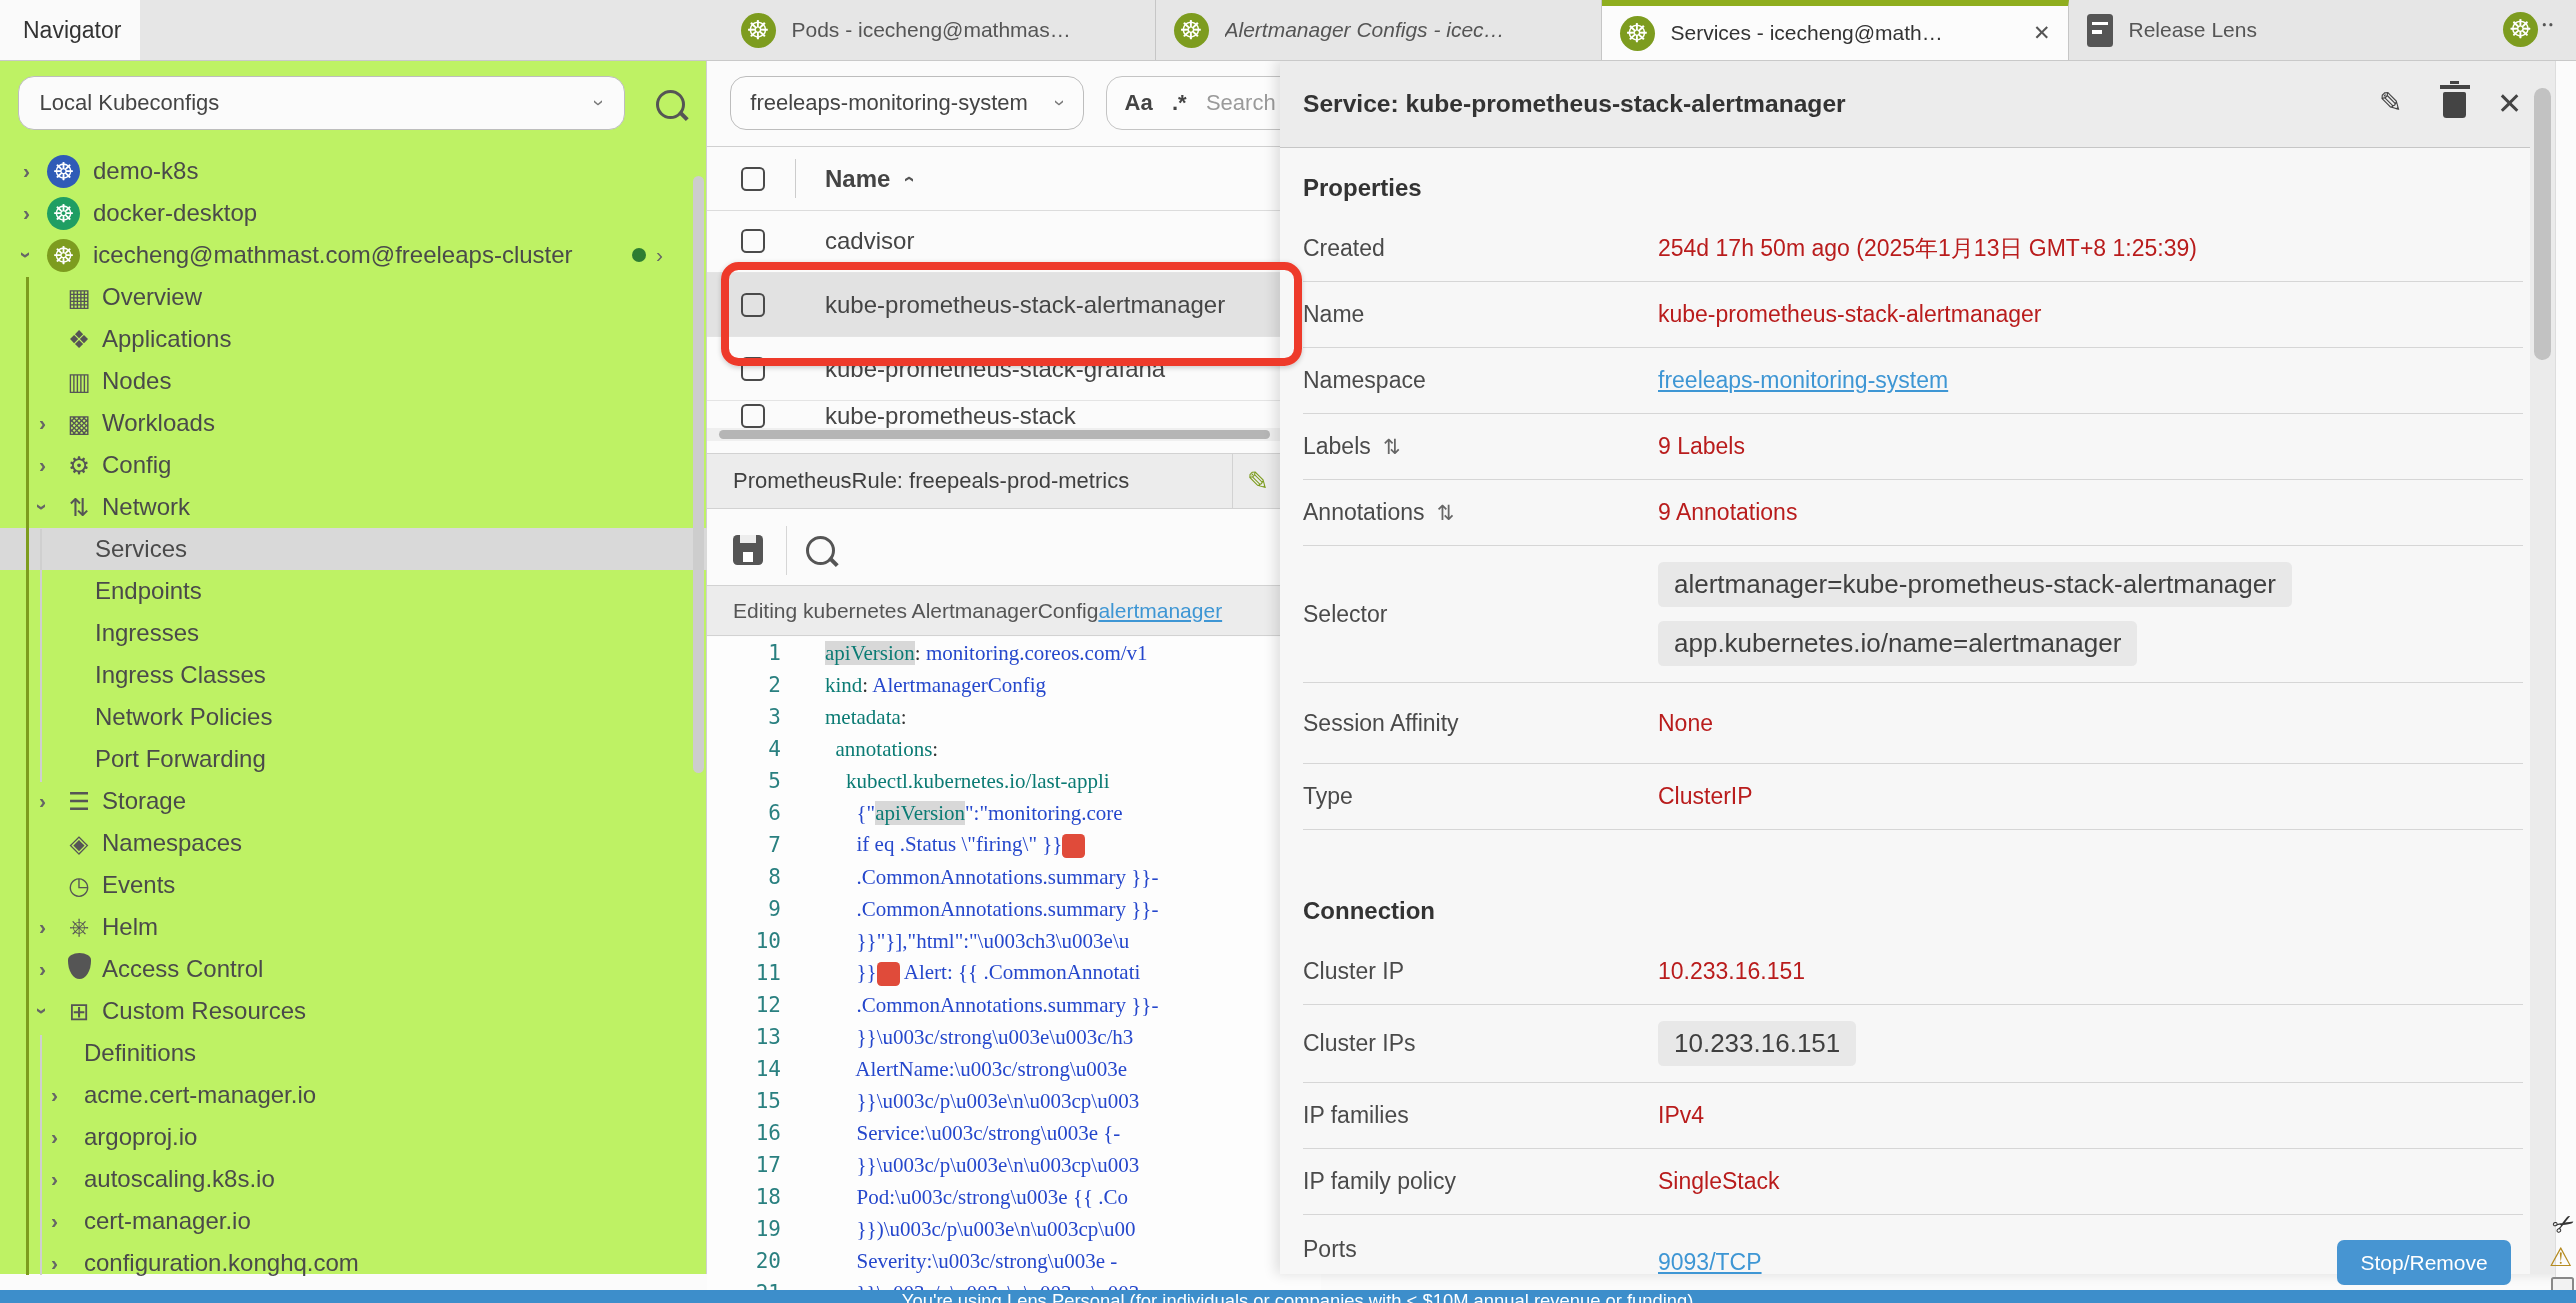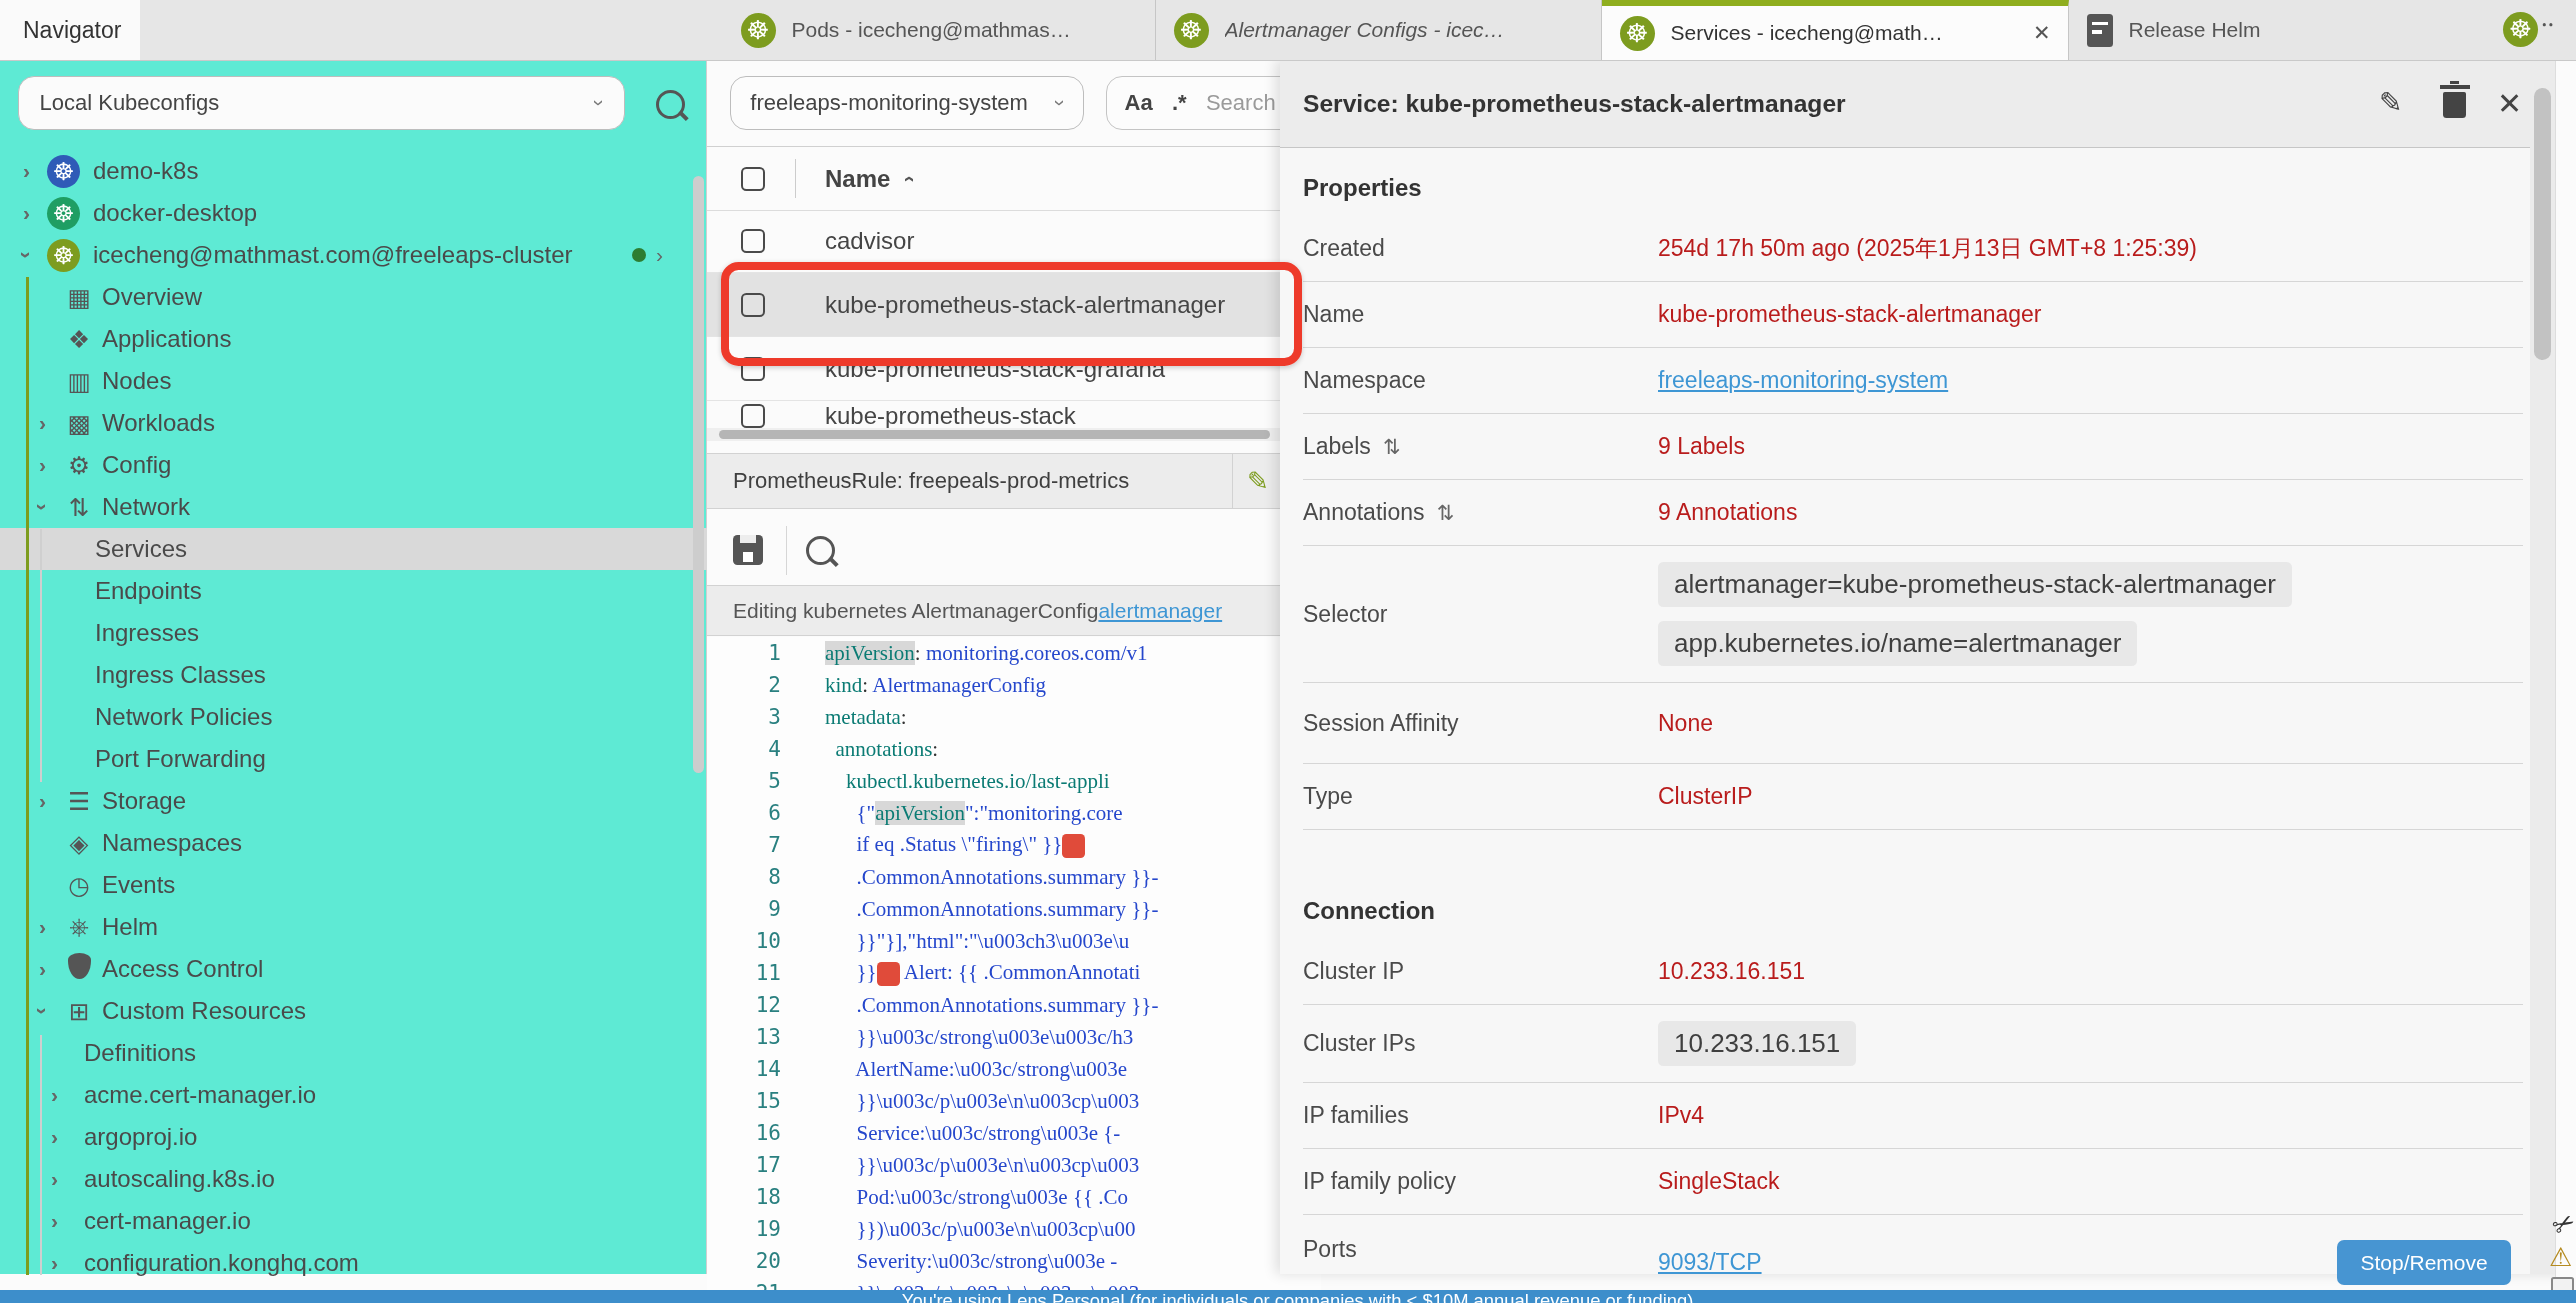--- a/index.html
+++ b/index.html
@@ -16,21 +16,21 @@
   .tab .close{margin-left:12.3px;color:#555;font-size:21px;}
   .k8s-circle{display:inline-flex;width:35px;height:35px;border-radius:50%;color:#fff;align-items:center;justify-content:center;font-size:26px;flex:none;}
   .doc-icon{position:relative;display:inline-block;width:26px;height:33px;background:#555;border-radius:3.5px;flex:none;}
   .doc-icon::before{content:"";position:absolute;left:5.3px;top:8px;width:16px;height:3.5px;background:#fff;}
   .doc-icon::after{content:"";position:absolute;left:5.3px;top:16.7px;width:10.5px;height:3.5px;background:#fff;}
   .tab-partial{position:absolute;left:2379px;top:0;width:175px;height:60px;background:#e6e6e6;}
   .tab-partial .k8s-circle{position:absolute;left:124px;top:12.3px;}
   .corner-dots{position:absolute;left:2541px;top:0;font-size:24.6px;color:#555;z-index:16;}
 
   
-  .sidebar{position:absolute;left:0;top:60px;width:707px;height:1214px;background:#5eead4;border-right:0.9px solid #cfcfcf;box-sizing:border-box;}
+  .sidebar{position:absolute;left:0;top:60px;width:707px;height:1214px;background:#bef264;border-right:0.9px solid #cfcfcf;box-sizing:border-box;}
   .kubeconfig{position:absolute;left:17.5px;top:16px;width:607px;height:54px;border:1.8px solid #bdbdbd;border-radius:16px;background:#fbfbfb;display:flex;align-items:center;padding:0 21px;box-sizing:border-box;font-size:22px;color:#444;}
   .kubeconfig .chev{margin-left:auto;color:#777;font-size:19.3px;transform:rotate(90deg);}
   .mag{position:relative;display:inline-block;width:23px;height:23px;border:3.5px solid #555;border-radius:50%;}
   .mag::after{content:"";position:absolute;left:19.3px;top:21px;width:11.4px;height:3.5px;background:#555;transform:rotate(45deg);}
   .sidebar>.mag{position:absolute;left:656px;top:30px;}
   .tree{position:absolute;left:0;top:90px;width:707px;}
   .ti{position:relative;height:42px;display:flex;align-items:center;font-size:24px;color:#4a4a4a;box-sizing:border-box;white-space:nowrap;}
   .ti.selected{background:#d9d9d9;}
   .ti .chev{position:absolute;color:#666;font-size:21px;font-weight:bold;}
   .ti .chev.down{transform:rotate(90deg);}
@@ -144,21 +144,21 @@
           <span class="k8s-circle" style="background: rgb(125, 156, 31);">☸</span>
           <span class="label italic">Alertmanager Configs - icec…</span>
         </div>
         <div class="tab active" style="width: 467px;">
           <span class="k8s-circle" style="background: rgb(125, 156, 31);">☸</span>
           <span class="label">Services - icecheng@math…</span>
           <span class="close">✕</span>
         </div>
         <div class="tab" style="width: 311px;">
           <span class="doc-icon"></span>
-          <span class="label">Release Helm</span>
+          <span class="label">Release Lens</span>
         </div>
       </div>
     <div class="tab-partial">
       <span class="k8s-circle" style="background:#7d9c1f">☸</span>
     </div>
     <div class="corner-dots">‥</div>
   </div>
 
   <aside class="sidebar">
     <div class="kubeconfig">

